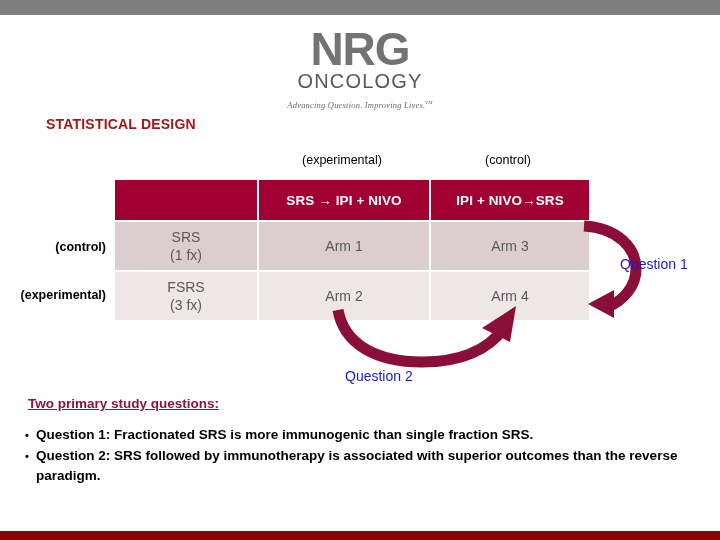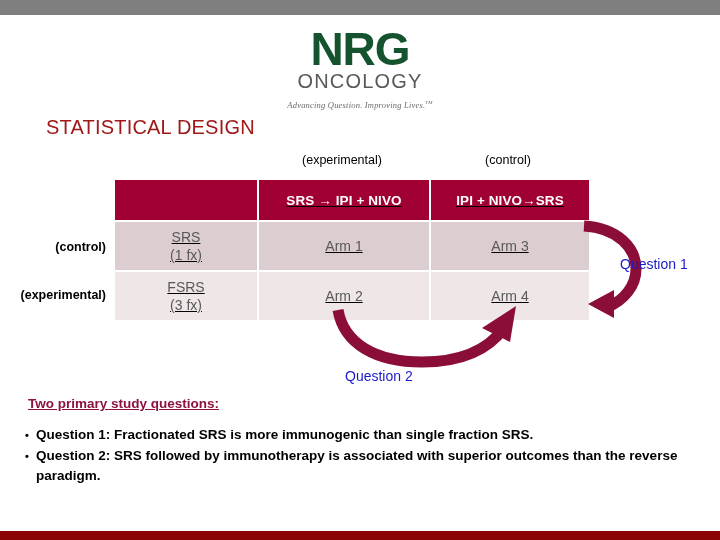--- a/index.html
+++ b/index.html
@@ -35,21 +35,21 @@
     position: absolute;
     left: 0; top: 26px;
     width: 720px;
     text-align: center;
   }
   .logo-nrg {
     font-family: "Liberation Sans", sans-serif;
     font-size: 46px;
     font-weight: bold;
     letter-spacing: -1px;
-    color: #14532d;
+    color: #737373;
     line-height: 46px;
     display: block;
   }
   .logo-onc {
     font-family: "Liberation Sans", sans-serif;
     font-size: 20px;
     font-weight: normal;
     letter-spacing: 1.2px;
     color: #58595b;
     line-height: 22px;
@@ -64,22 +64,22 @@
     display: block;
     margin-top: 8px;
     letter-spacing: 0.2px;
   }
   .logo-tag sup { font-size: 5px; vertical-align: super; }
 
   
   .slide-title {
     position: absolute;
     left: 46px; top: 116px;
-    font-size: 20px;
-    font-weight: normal;
+    font-size: 14px;
+    font-weight: bold;
     color: #a01818;
     letter-spacing: 0.2px;
   }
 
   
   .col-super {
     position: absolute;
     top: 153px;
     font-size: 12.5px;
     color: #000000;
@@ -101,21 +101,20 @@
   .row-label.r2 { left: -6px;  top: 288px; width: 112px; }
 
   
   .design-table {
     position: absolute;
     left: 113px; top: 178px;
     width: 475px;
     border-collapse: separate;
     border-spacing: 2px;
     table-layout: fixed;
-    text-decoration: underline;
   }
   .design-table td {
     padding: 0;
     vertical-align: middle;
     text-align: center;
   }
   .design-table .hdr {
     background: #a10033;
     height: 40px;
     color: #ffffff;

